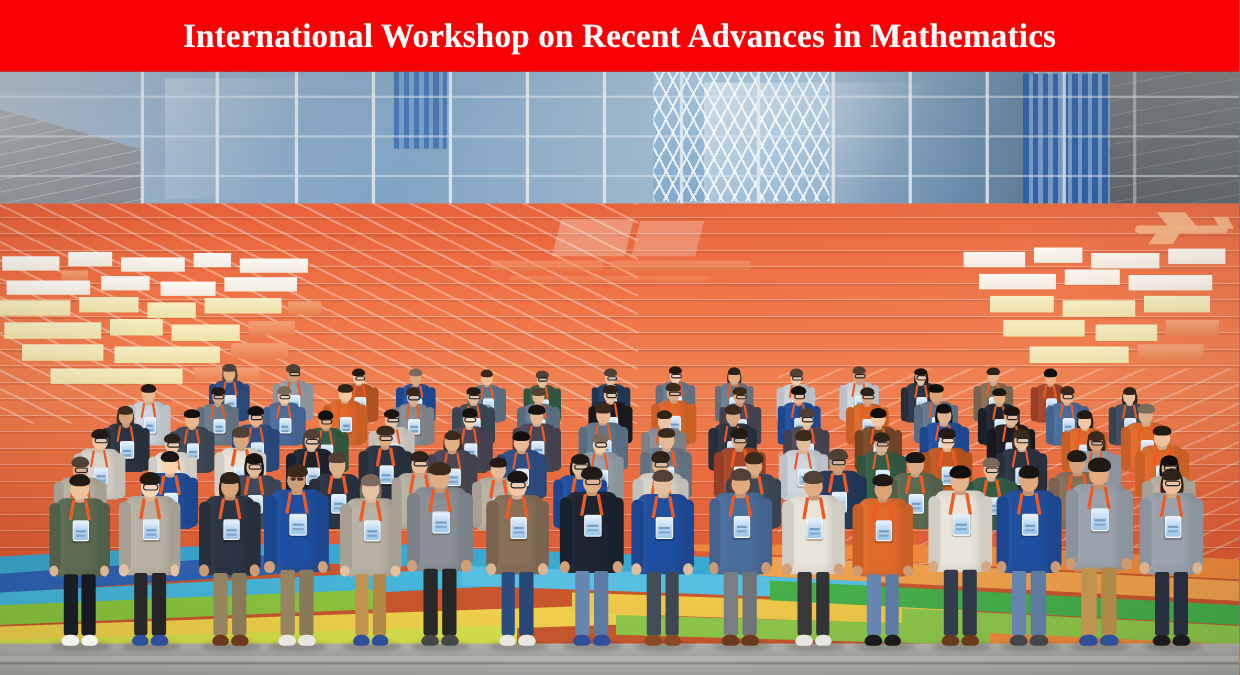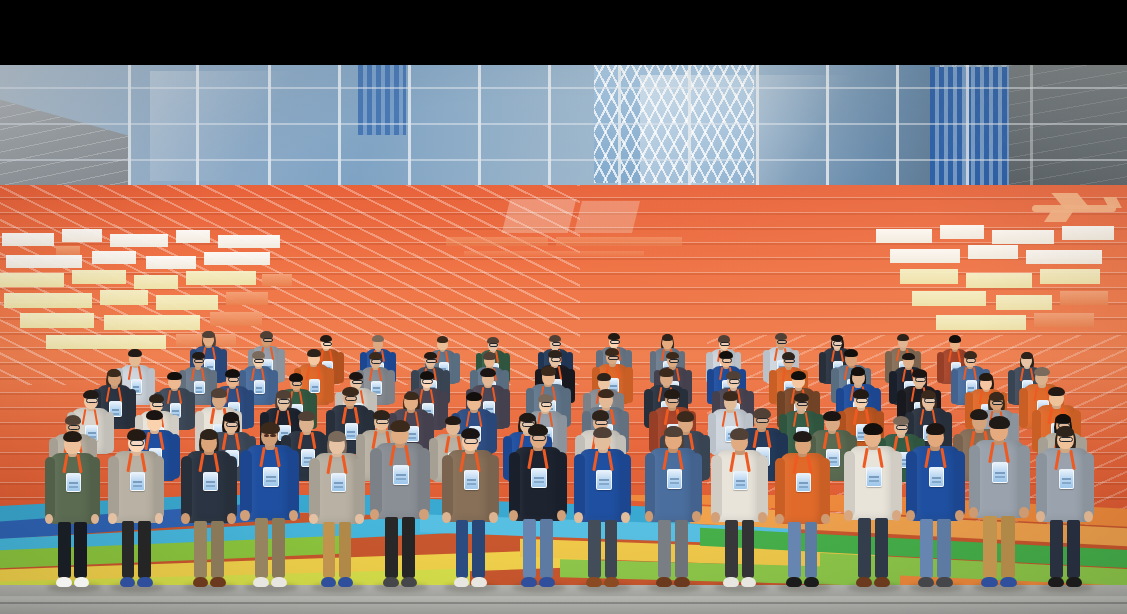--- a/index.html
+++ b/index.html
@@ -100,20 +100,23 @@
   #vign{position:absolute;inset:0;pointer-events:none;
      background:radial-gradient(ellipse at 50% 46%,rgba(0,0,0,0) 52%,rgba(0,0,0,.13) 100%);}
   #sun{position:absolute;inset:0;pointer-events:none;
      background:linear-gradient(200deg,rgba(255,238,205,.14),rgba(255,255,255,0) 42%);}
 </style>
 </head>
 <body>
 
 <div id="page">
 
+  <div id="banner">
+    <div id="banner-title">International Workshop on Recent Advances in Mathematics</div>
+  </div>
 
   <div id="photo">
 
     <div class="bld">
       <div class="bld-grad"></div>
 
       <div class="zig" style="left:594px;top:0;width:160px;height:118px;"></div>
       <div class="zig" style="left:940px;top:0;width:128px;height:96px;opacity:.55;"></div>
       <div class="blue-grid" style="left:930px;top:2px;width:124px;height:122px;"></div>
       <div class="blue-grid" style="left:358px;top:0;width:48px;height:70px;opacity:.6;"></div>

